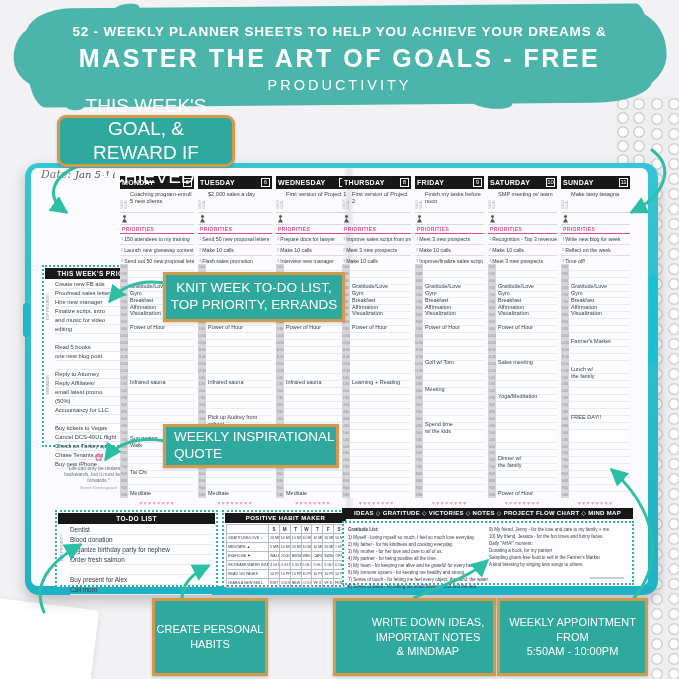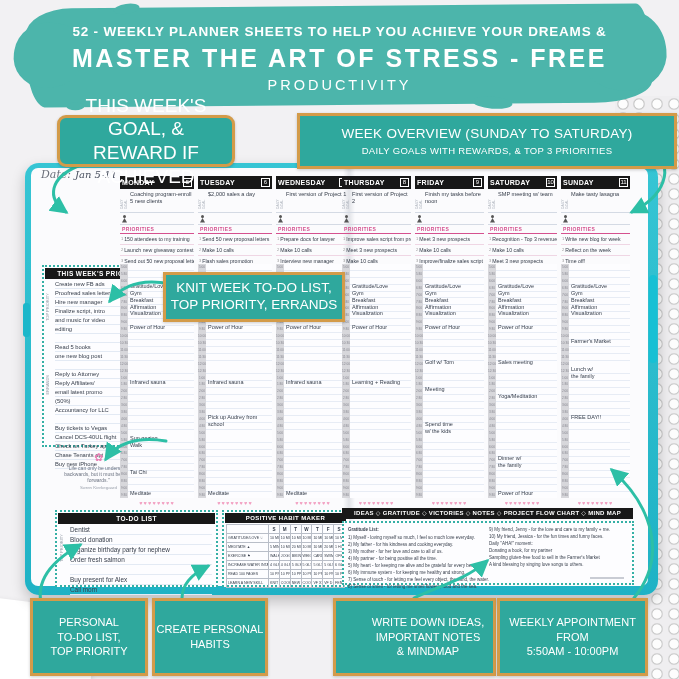--- a/index.html
+++ b/index.html
@@ -135,30 +135,26 @@
 <div class="hex-strip"></div>
 <div class="prop-card"></div>
 
 <div class="brush">
   <div class="blob1"></div>
       <div class="blob2"></div>
       <div class="blob3"></div>
 </div>
 <div class="header-text">
   <div class="h-line1">52 - WEEKLY PLANNER  SHEETS TO HELP YOU ACHIEVE YOUR DREAMS &amp;</div>
-  <div class="h-line2">MASTER THE ART OF STRESS - FREE</div>
+  <div class="h-line2">MASTER THE ART OF GOALS - FREE</div>
   <div class="h-line3">PRODUCTIVITY</div>
 </div>
 
 <div class="co co-tl">THIS WEEK'S GOAL, &amp;
 REWARD IF ACHIEVED</div>
-<div class="co co-tr">
-  <div class="t1">WEEK OVERVIEW (SUNDAY TO SATURDAY)</div>
-  <div class="t2">DAILY GOALS WITH REWARDS, &amp; TOP 3 PRIORITIES</div>
-</div>
 
 <div class="planner">
   <div class="cover"></div>
   <div class="pages"></div>
   <div class="page-gap"></div>
   <div class="strap"></div>
   <div class="loop"></div>
 
   <div class="date-row">
     <span>Date:</span><span class="date-val">Jan 5-11</span>
@@ -864,24 +860,23 @@
               <div>A kind blessing by singing love songs to others.</div>
             </div>
       </div>
     </div>
   </div>
   <div class="pfoot"></div>
 </div>
 
 <div class="co co-m1">KNIT WEEK TO-DO LIST,
 TOP PRIORITY, ERRANDS</div>
-
-<div class="co co-b" style="left:30px;width:112px;">PERSONAL
-TO-DO LIST,
-TOP PRIORITY</div>
+<div class="co co-m2">WEEKLY INSPIRATIONAL
+QUOTE</div>
+
 <div class="co co-b" style="left:152px;width:110px;">CREATE PERSONAL
 HABITS</div>
 <div class="co co-b" style="left:333px;width:130px;padding-left:27px;">WRITE DOWN IDEAS,
 IMPORTANT NOTES
 &amp; MINDMAP</div>
 <div class="co co-b" style="left:497px;width:145px;">WEEKLY APPOINTMENT
 FROM
 5:50AM - 10:00PM</div>
 
 <svg class="arrows" width="679" height="679">

